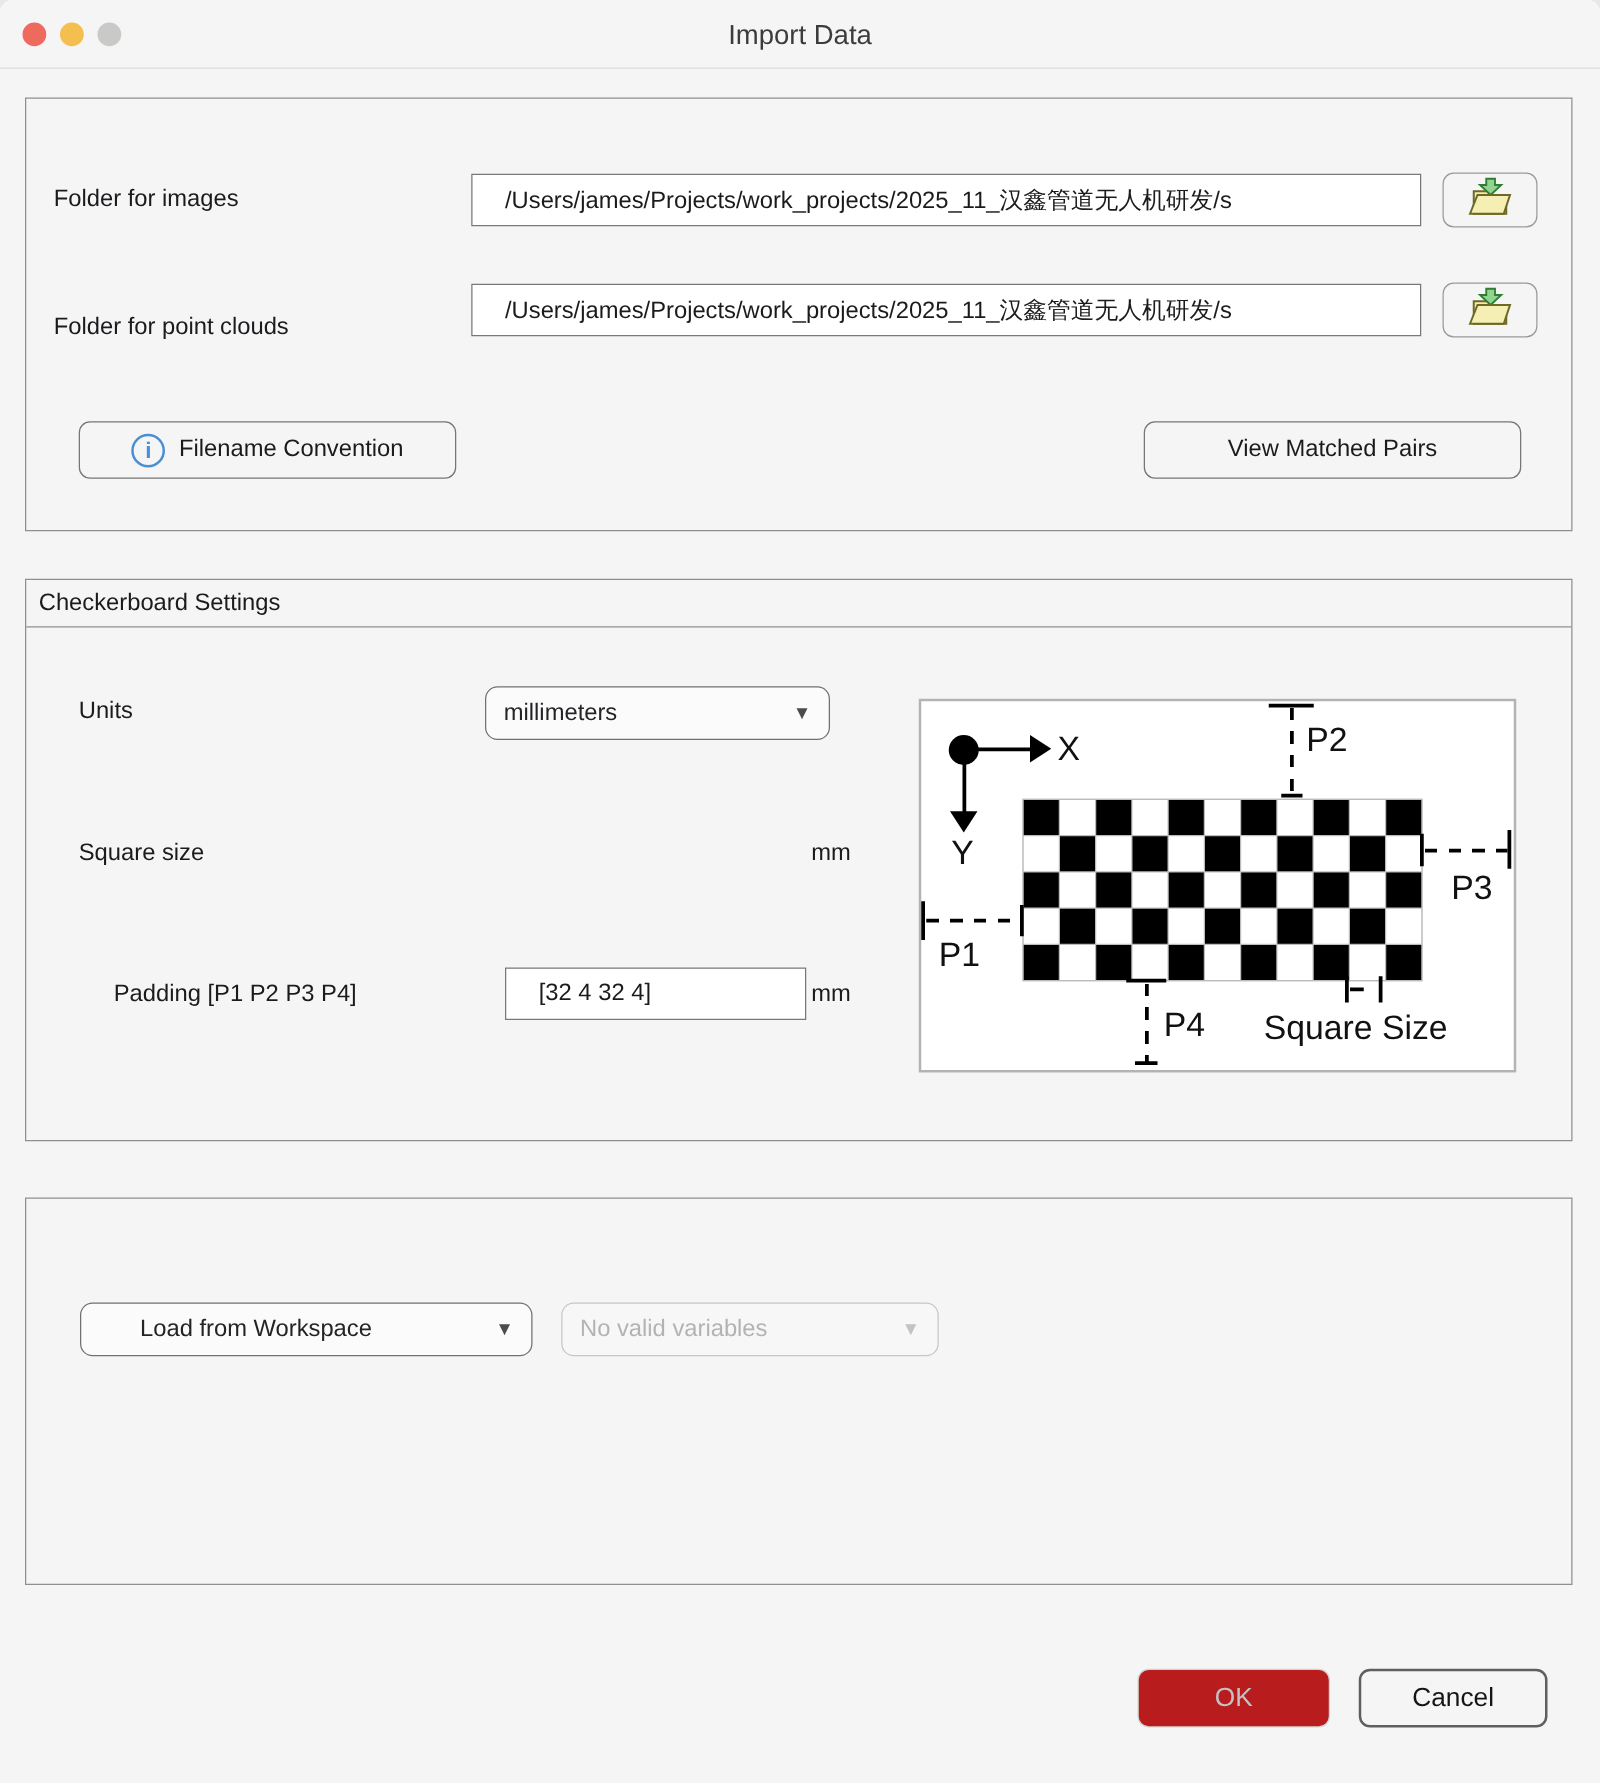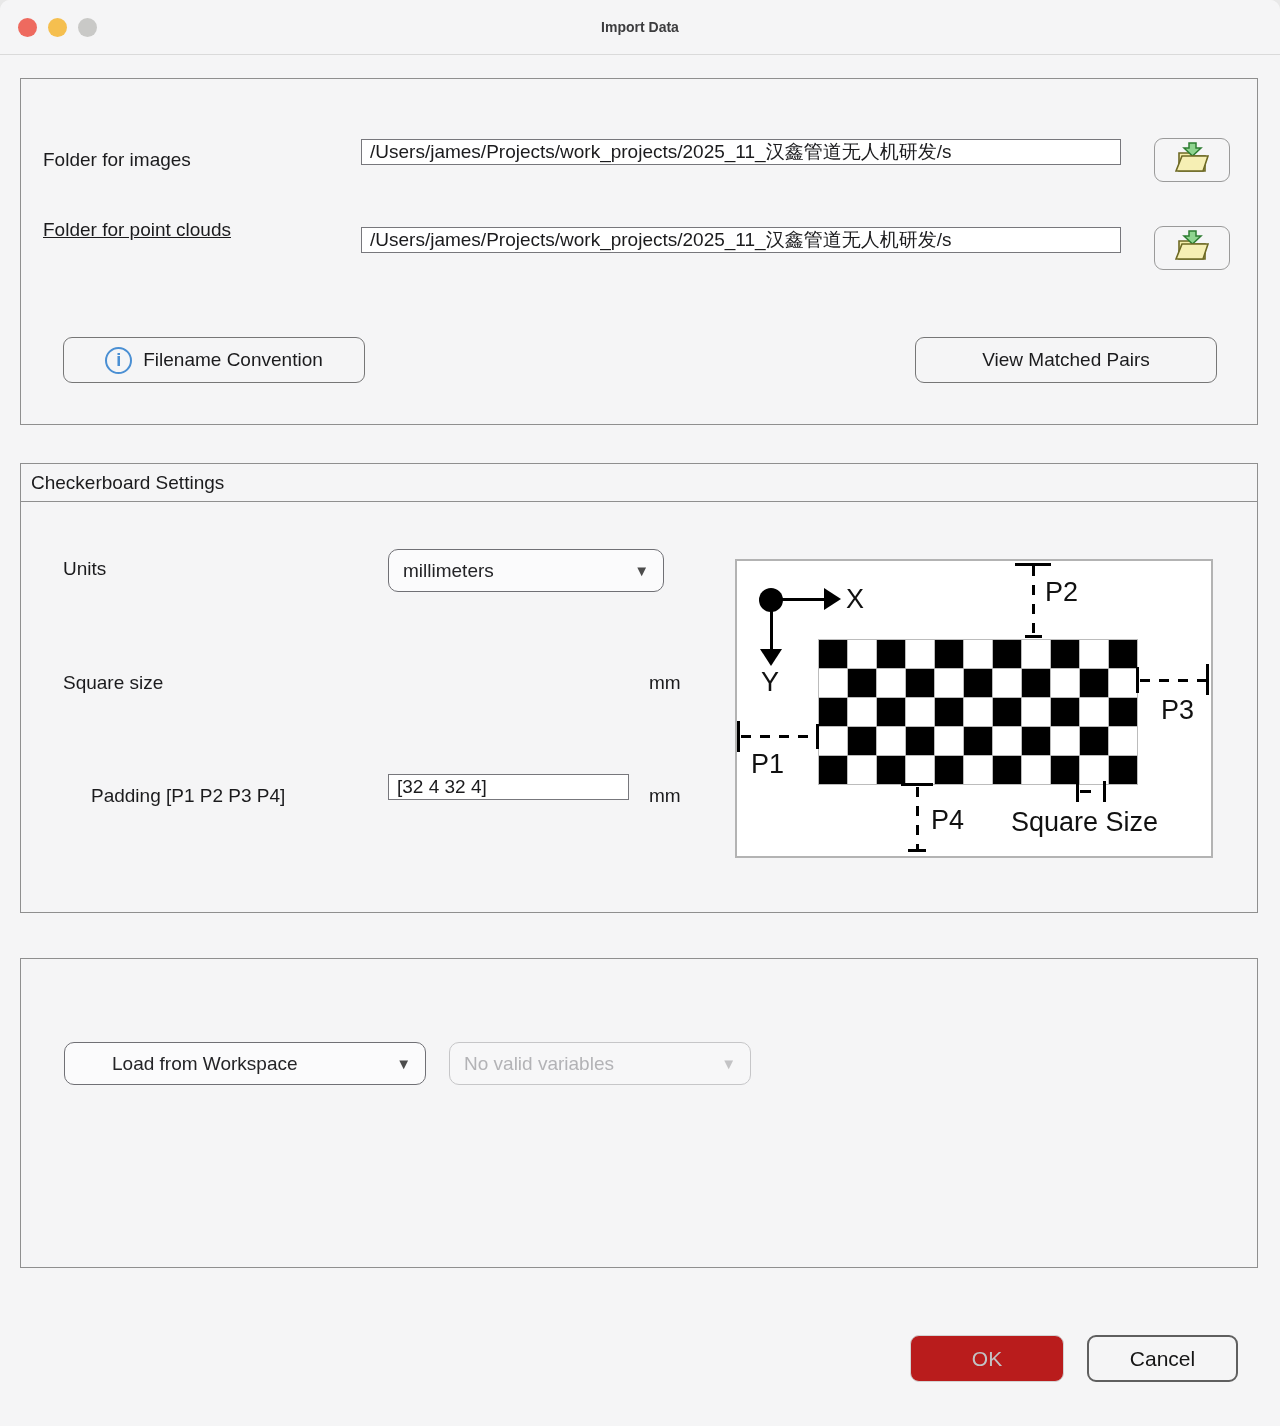--- a/index.html
+++ b/index.html
@@ -6,32 +6,32 @@
   html,body { width:1280px; height:1426px; }
   body { font-family:"Liberation Sans","DejaVu Sans",sans-serif; background:#e8e8e8; }
   .dlg { position:relative; width:1280px; height:1426px; background:#f5f5f6; border-radius:10px 10px 0 0; overflow:hidden; }
 
   
   .titlebar { position:absolute; left:0; top:0; width:1280px; height:55px; background:#f5f5f6; border-bottom:1px solid #dadada; }
   .light { position:absolute; top:18px; width:19px; height:19px; border-radius:50%; }
   .light.red { left:18px; background:#ee6a5f; }
   .light.yellow { left:48px; background:#f5bf4f; }
   .light.gray { left:78px; background:#c9c9c7; }
-  .title { position:absolute; left:0; top:0; width:100%; height:55px; line-height:55px; text-align:center; font-size:14px; font-weight:bold; color:#3c3c3e; }
+  .title { position:absolute; left:0; top:0; width:100%; height:55px; line-height:55px; text-align:center; font-size:22px; font-weight:normal; color:#3c3c3e; }
 
   
   .section { position:absolute; left:20px; width:1238px; border:1px solid #8f8f8f; background:#f5f5f6; }
   .section-header { height:38px; line-height:37px; padding-left:10px; font-size:19px; color:#1b1b1d; border-bottom:1px solid #8f8f8f; }
   .sec1 { top:78px; height:347px; }
   .sec2 { top:463px; height:450px; }
   .sec3 { top:958px; height:310px; }
 
   .lbl { position:absolute; font-size:19px; color:#1b1b1d; white-space:nowrap; }
 
-  .tfield { position:absolute; height:26px; background:#ffffff; border:1.5px solid #77777c; font-family:"Liberation Sans","DejaVu Sans",sans-serif; font-size:19px; color:#1b1b1d; padding:0 8px; white-space:nowrap; overflow:hidden; }
+  .tfield { position:absolute; height:42px; background:#ffffff; border:1.5px solid #77777c; font-family:"Liberation Sans","DejaVu Sans",sans-serif; font-size:19px; color:#1b1b1d; padding:0 26px; white-space:nowrap; overflow:hidden;margin-left:16px; }
   input.tfield { outline:none; }
 
   .browse-btn { position:absolute; width:76px; height:44px; background:#f5f5f6; border:1.5px solid #9a9a9a; border-radius:9px; display:flex; align-items:center; justify-content:center; cursor:pointer; }
 
   .btn { position:absolute; height:46px; background:#f5f5f6; border:1.5px solid #767676; border-radius:9px; font-size:19px; color:#1b1b1d; display:flex; align-items:center; justify-content:center; gap:11px; cursor:pointer; }
   .info-icon { display:inline-flex; width:27px; height:27px; border:2px solid #4a8fd3; border-radius:50%; color:#4a8fd3; font-size:18px; font-weight:bold; align-items:center; justify-content:center; }
 
   .dropdown { position:absolute; height:43px; background:#fbfbfc; border:1.5px solid #707075; border-radius:10px; display:flex; align-items:center; justify-content:space-between; padding:0 14px; font-size:19px; color:#242427; cursor:pointer; }
   .dropdown .tri { font-size:15px; color:#4c4c4c; }
   .dropdown.disabled { border-color:#c6c6c8; color:#b3b3b6; background:#f7f7f8; cursor:default; }
@@ -76,21 +76,21 @@
     <div class="browse-btn" style="left:1133px; top:59px;">
       <span>
         <svg width="40" height="34" viewBox="0 0 40 34">
           <path d="M7 12 h11 l2 3 h13 v15 H7 z" fill="#f3ecab" stroke="#6e6a25" stroke-width="1.6"></path>
           <path d="M17 2 h7 v5 h5 L20.5 15 L12 7 h5 z" fill="#8fd48f" stroke="#2e7d32" stroke-width="1.5"></path>
           <path d="M4 30 L10 15 H36 L31 30 Z" fill="#f6efb4" stroke="#6e6a25" stroke-width="1.6"></path>
         </svg>
       </span>
     </div>
 
-    <div class="lbl" style="left:22px; top:140px;text-decoration:underline;">Folder for point clouds</div>
+    <div class="lbl" style="left:22px; top:172px;">Folder for point clouds</div>
     <input class="tfield" style="left: 340px; top: 148px; width: 760px;" type="text" value="/Users/james/Projects/work_projects/2025_11_汉鑫管道无人机研发/s">
     <div class="browse-btn" style="left:1133px; top:147px;">
       <span>
         <svg width="40" height="34" viewBox="0 0 40 34">
           <path d="M7 12 h11 l2 3 h13 v15 H7 z" fill="#f3ecab" stroke="#6e6a25" stroke-width="1.6"></path>
           <path d="M17 2 h7 v5 h5 L20.5 15 L12 7 h5 z" fill="#8fd48f" stroke="#2e7d32" stroke-width="1.5"></path>
           <path d="M4 30 L10 15 H36 L31 30 Z" fill="#f6efb4" stroke="#6e6a25" stroke-width="1.6"></path>
         </svg>
       </span>
     </div>

